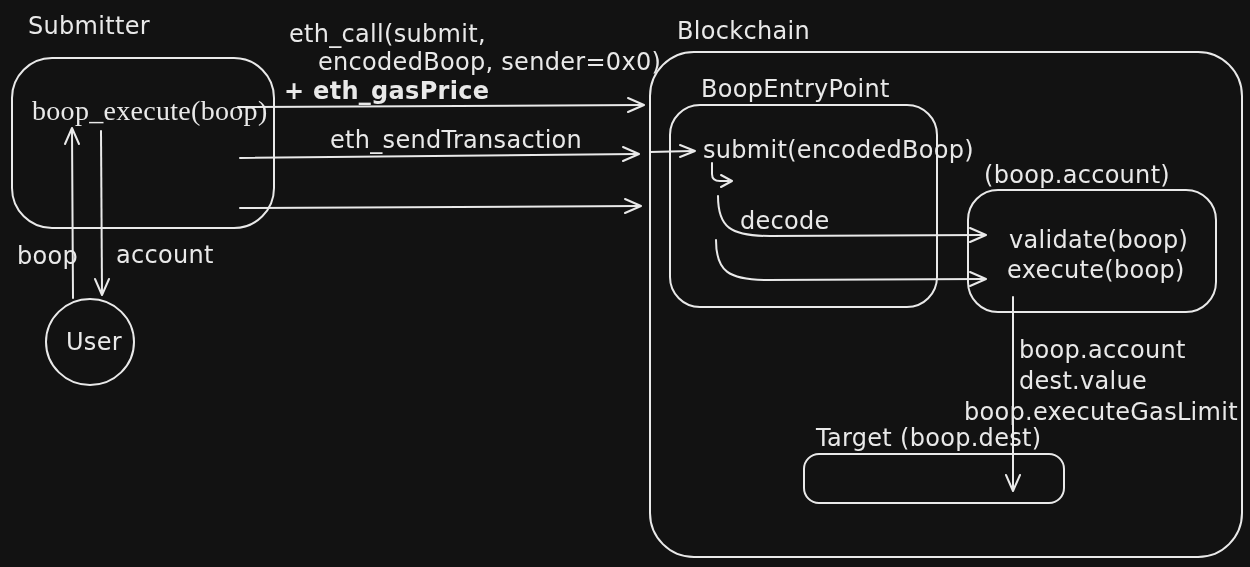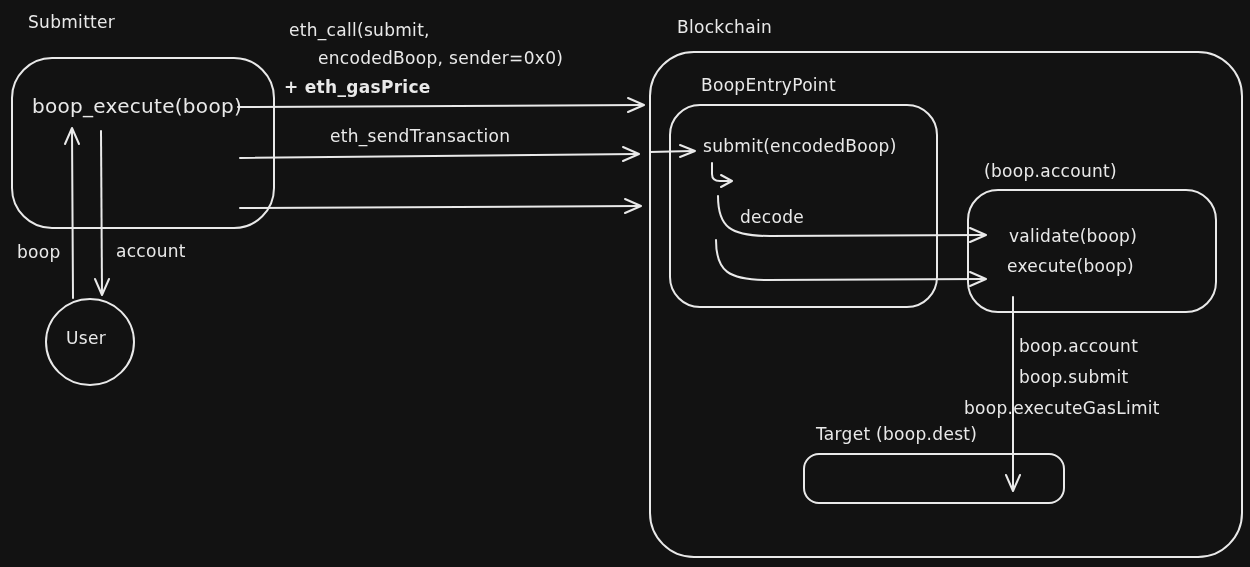--- a/index.html
+++ b/index.html
@@ -15,26 +15,26 @@
     overflow: hidden;
     font-family: "DejaVu Sans", sans-serif;
   }
   #shapes {
     position: absolute;
     inset: 0;
   }
   .lbl {
     position: absolute;
     color: #e9e9e9;
-    font-size: 17px;
+    font-size: 24px;
     line-height: 1.2;
     white-space: nowrap;
     letter-spacing: 0.3px;
   }
-  .lbl.big { font-size: 20px; }
+  .lbl.big { font-size: 28px; font-family: Liberation Serif, serif; }
 </style>
 </head>
 <body>
 
 <div id="canvas">
 
   <svg id="shapes" viewBox="0 0 1250 567" fill="none" stroke="#e9e9e9" stroke-width="2" stroke-linecap="round" stroke-linejoin="round">
 
     <rect x="12" y="58" width="262" height="170" rx="40"></rect>
     <rect x="650" y="52" width="592" height="505" rx="44"></rect>
@@ -104,21 +104,21 @@
 
   <div class="lbl" style="left:701px; top:75px;">BoopEntryPoint</div>
   <div class="lbl" style="left:703px; top:136px;">submit(encodedBoop)</div>
   <div class="lbl" style="left:740px; top:167px;margin-top:40px;">decode</div>
 
   <div class="lbl" style="left:984px; top:161px;">(boop.account)</div>
   <div class="lbl" style="left:1009px; top:226px;">validate(boop)</div>
   <div class="lbl" style="left:1007px; top:256px;">execute(boop)</div>
 
   <div class="lbl" style="left:1019px; top:336px;">boop.account</div>
-  <div class="lbl" style="left:1019px; top:367px;">boop.submit</div>
+  <div class="lbl" style="left:1019px; top:367px;">dest.value</div>
   <div class="lbl" style="left:964px; top:398px;">boop.executeGasLimit</div>
 
   <div class="lbl" style="left:816px; top:424px;">Target (boop.dest)</div>
 
   <div class="lbl" style="left:17px; top:242px;">boop</div>
   <div class="lbl" style="left:116px; top:241px;">account</div>
 
   <div class="lbl" style="left:66px; top:328px;">User</div>
 
 </div>

